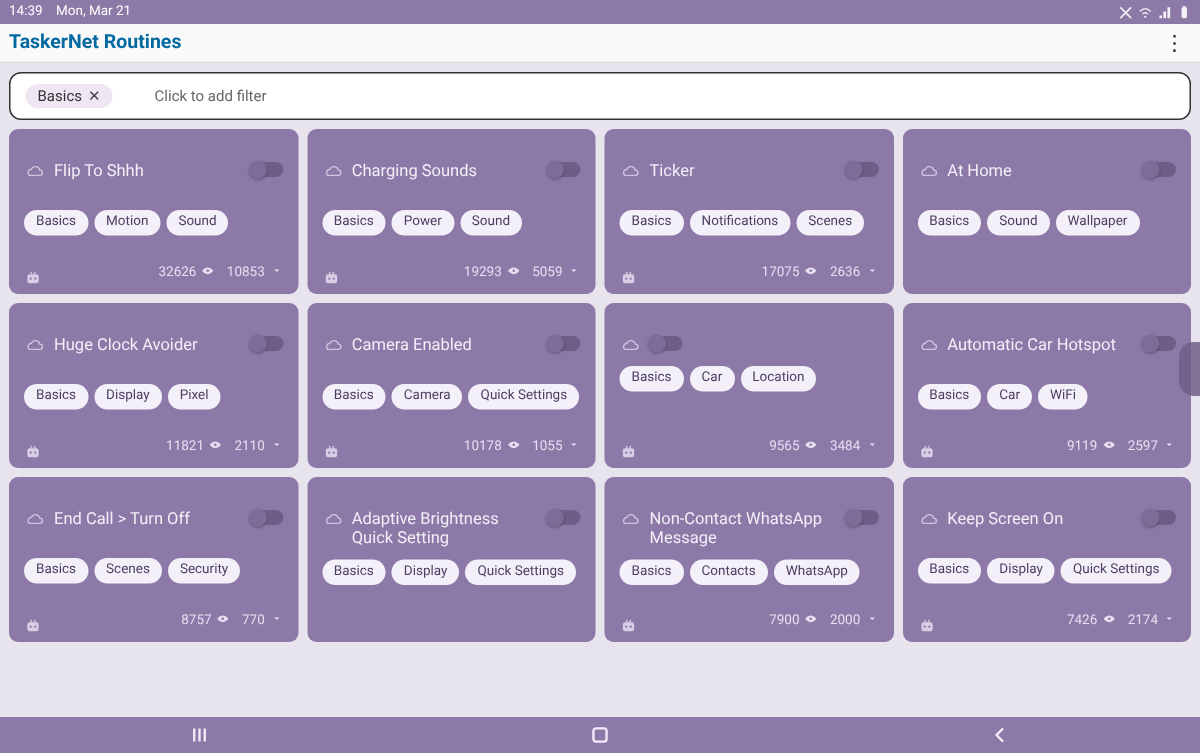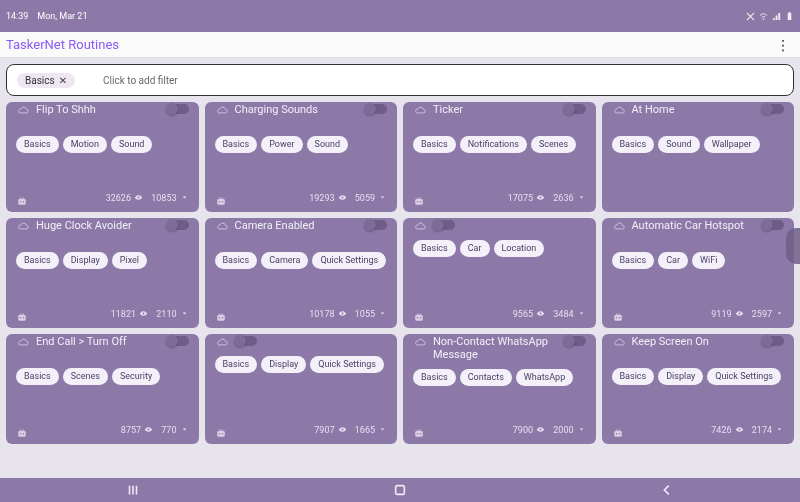--- a/index.html
+++ b/index.html
@@ -1,28 +1,28 @@
 <!DOCTYPE html>
 <html><head>
 <meta charset="utf-8">
 <style>
   * { box-sizing: border-box; margin: 0; padding: 0; }
   html, body { width: 800px; height: 502px; overflow: hidden; font-family: Roboto, Arial, sans-serif; background:#e8e4ee; }
-  .statusbar { height:32px; background:#8c79a8; color:#fff; display:flex; align-items:center; font-size:9px; padding:0 6px; justify-content:space-between; }
+  .statusbar { height:16px; background:#8c79a8; color:#fff; display:flex; align-items:center; font-size:9px; padding:0 6px; justify-content:space-between; }
   .statusbar .right { display:flex; gap:4px; align-items:center; }
   .statusbar svg { width:9px; height:9px; fill:#fff; opacity:.9; }
   .header { height:26px; background:#fafafa; border-bottom:1px solid #ddd; display:flex; align-items:center; padding:0 10px 0 6px; }
-  .header .title { font-size:13px; color:#8b5cf6; font-weight:400; flex:1; }
+  .header .title { font-size:13px; color:#0369a1; font-weight:700; flex:1; }
   .header .menu { font-size:14px; color:#222; cursor:pointer; letter-spacing:0; }
   .filterbar { margin:6px 6px 0 6px; border:1px solid #333; border-radius:8px; background:#fff; height:32px; display:flex; align-items:center; padding:0 10px; gap:8px; }
   .chip { display:inline-flex; align-items:center; gap:4px; background:#eee7f3; border-radius:11px; padding:2px 8px; font-size:10px; color:#333; }
   .chip .x { font-size:10px; color:#444; cursor:pointer; }
   .addfilter { font-size:10px; color:#666; cursor:text;margin-left:20px; }
   .grid { display:grid; grid-template-columns:repeat(4, 1fr); gap:6px; padding:6px; }
-  .card { position:relative; background:#8c79a8; border-radius:6px; padding:0 10px 8px 10px; color:#fff; height:110px; display:flex; flex-direction:column; }
+  .card { position:relative; background:#8c79a8; border-radius:6px; padding:20px 10px 8px 10px; color:#fff; height:110px; display:flex; flex-direction:column; }
   .card-top { display:flex; align-items:flex-start; gap:6px; }
   .card-title { font-size:11px; line-height:13px; flex:1; color:#f2eff8; padding-top:1px; min-height:26px; }
   .cloud { width:14px; height:14px; flex-shrink:0; }
   .cloud svg { width:14px; height:14px; fill:none; stroke:#cfc4df; stroke-width:1.6; }
   .toggle { width:22px; height:10px; background:#6e5e87; border-radius:6px; position:relative; flex-shrink:0; margin-top:2px; cursor:pointer; }
   .toggle::after { content:""; position:absolute; width:12px; height:12px; border-radius:50%; background:#7d6c98; top:-1px; left:-1px; box-shadow:0 1px 2px rgba(0,0,0,.25); }
   .tags { display:flex; flex-wrap:wrap; gap:4px; margin-top:8px; }
   .tag { background:#f4f0fa; color:#4a3f61; border-radius:10px; font-size:9px; padding:3px 8px; line-height:11px; cursor:pointer; }
   .card-bottom { margin-top:auto; display:flex; align-items:center; justify-content:space-between; gap:10px; padding-top:4px; }
   .robot { width:12px; height:12px; opacity:.85; }
@@ -310,40 +310,27 @@
             </svg></span>&nbsp;<span>770</span><span><svg viewBox="0 0 10 10">
               <path d="M5 1v5M3 4l2 2 2-2M2 8h6"></path>
             </svg></span></span>
       </div>
     </div>
     <div class="card">
       <div class="card-top">
         <span class="cloud"><svg viewBox="0 0 24 16">
             <path d="M6 13h12a3 3 0 0 0 0-6 5 5 0 0 0-9.5-1A4 4 0 0 0 6 13z"></path>
           </svg></span>
+        <span class="card-title">Adaptive Brightness Quick Setting</span>
         <span class="toggle"></span>
       </div>
       <div class="tags">
         <span class="tag">Basics</span>
         <span class="tag">Display</span>
         <span class="tag">Quick Settings</span>
-      </div>
-      <div class="card-bottom">
-        <span class="robot"><svg viewBox="0 0 16 16">
-            <rect x="3" y="5" width="10" height="8" rx="2"></rect>
-            <circle cx="6" cy="9" r="1" fill="#8c79a8"></circle>
-            <circle cx="10" cy="9" r="1" fill="#8c79a8"></circle>
-            <path d="M6 3l1 2M10 3l-1 2" stroke="#e6dff1" stroke-width="1"></path>
-          </svg></span>
-        <span class="stats"><span>7907</span><span><svg viewBox="0 0 12 8">
-              <path d="M6 1C3 1 1 4 1 4s2 3 5 3 5-3 5-3-2-3-5-3z"></path>
-              <circle cx="6" cy="4" r="1.2" fill="#8c79a8"></circle>
-            </svg></span>&nbsp;<span>1665</span><span><svg viewBox="0 0 10 10">
-              <path d="M5 1v5M3 4l2 2 2-2M2 8h6"></path>
-            </svg></span></span>
       </div>
     </div>
     <div class="card">
       <div class="card-top">
         <span class="cloud"><svg viewBox="0 0 24 16">
             <path d="M6 13h12a3 3 0 0 0 0-6 5 5 0 0 0-9.5-1A4 4 0 0 0 6 13z"></path>
           </svg></span>
         <span class="card-title">Non-Contact WhatsApp Message</span>
         <span class="toggle"></span>
       </div>

